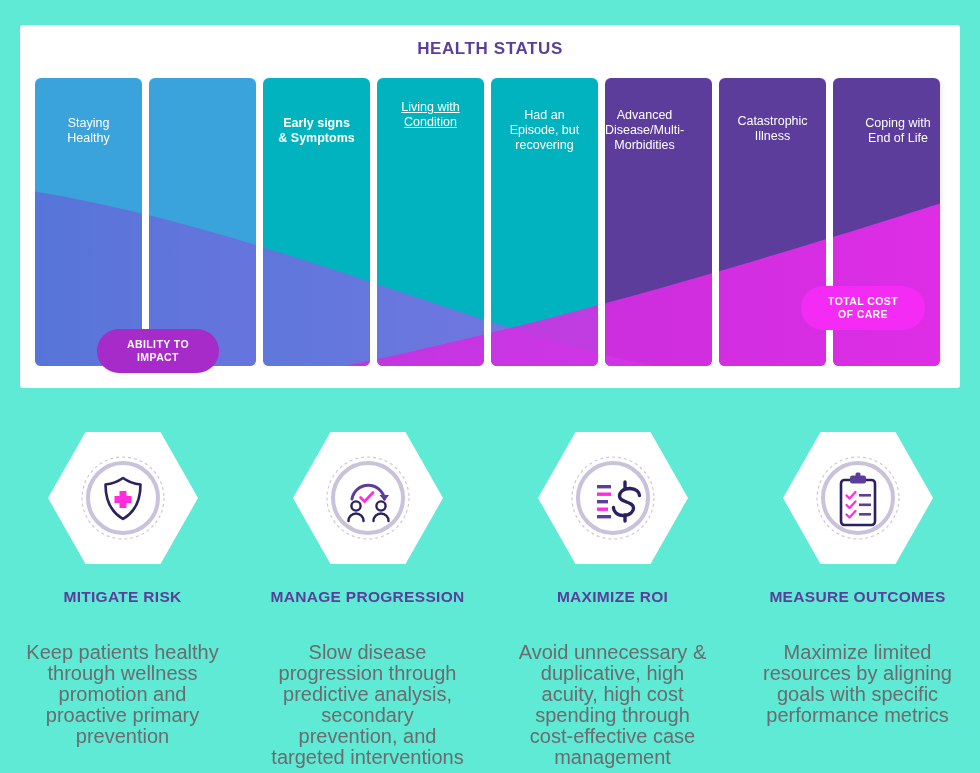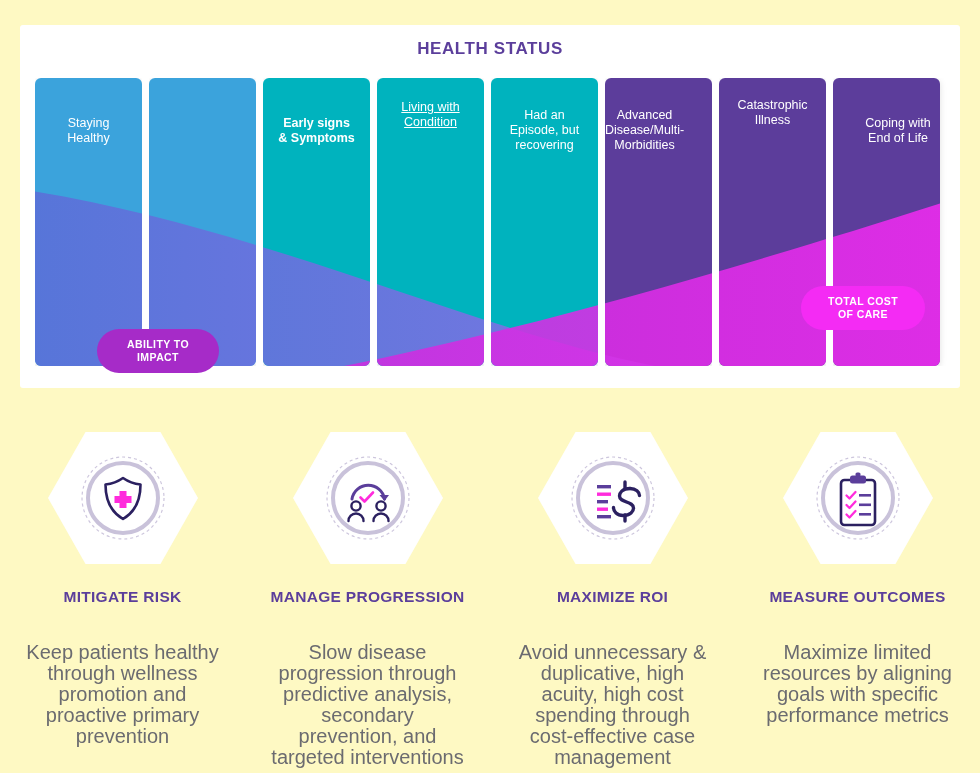--- a/index.html
+++ b/index.html
@@ -11,21 +11,21 @@
     width: 980px;
     height: 773px;
     font-family: "Liberation Sans", sans-serif;
     overflow: hidden;
   }
 
   #page {
     position: relative;
     width: 980px;
     height: 773px;
-    background: #fef9c3;
+    background: #5eead4;
   }
 
   
   #chart-card {
     position: absolute;
     left: 20px;
     top: 25px;
     width: 940px;
     height: 363px;
     background: #ffffff;
@@ -200,21 +200,21 @@
           <rect x="677" y="-2" width="7" height="292"></rect>
           <rect x="791" y="-2" width="7" height="292"></rect>
         </g>
       </svg>
 
       <div class="stage-label" style="left:0px;   top:38px; width:107px;">Staying<br>Healthy</div>
       <div class="stage-label" style="left:228px; top:38px; width:107px;font-weight:bold;">Early signs<br>&amp; Symptoms</div>
       <div class="stage-label" style="left:342px; top:22px; width:107px;text-decoration:underline;">Living with<br>Condition</div>
       <div class="stage-label" style="left:456px; top:30px; width:107px;text-align:center;">Had an<br>Episode, but<br>recovering</div>
       <div class="stage-label" style="left:556px; top:30px; width:107px;">Advanced<br>Disease/Multi-<br>Morbidities</div>
-      <div class="stage-label" style="left:684px; top:20px; width:107px;">Catastrophic<br>Illness</div>
+      <div class="stage-label" style="left:684px; top:36px; width:107px;">Catastrophic<br>Illness</div>
       <div class="stage-label" style="left:798px; top:38px; width:130px;">Coping with<br>End of Life</div>
 
       <div class="pill" id="pill-impact">ABILITY TO<br>IMPACT</div>
       <div class="pill" id="pill-cost">TOTAL COST<br>OF CARE</div>
     </div>
   </div>
 
   <div id="pillars">
 
     <div class="pillar">

